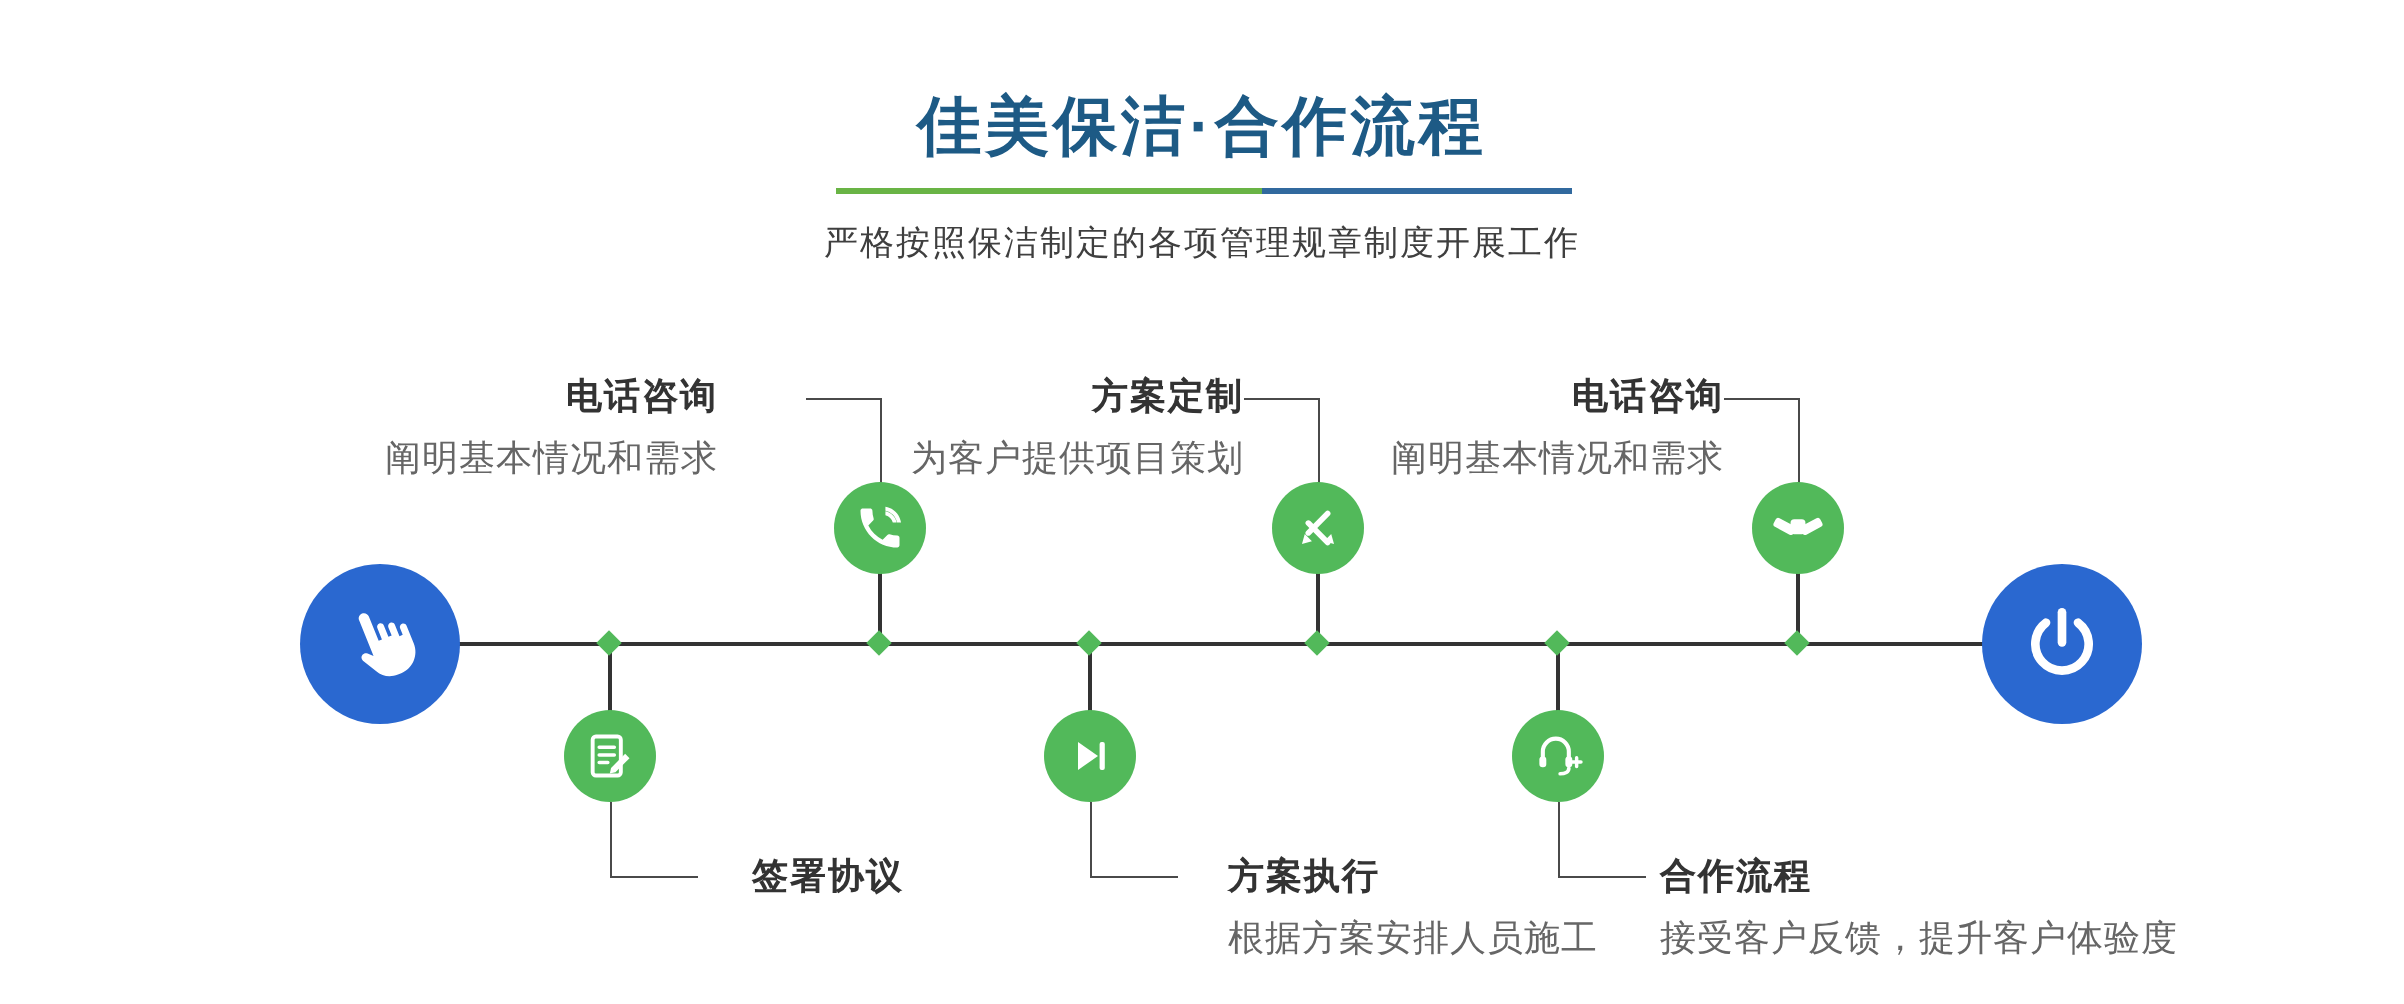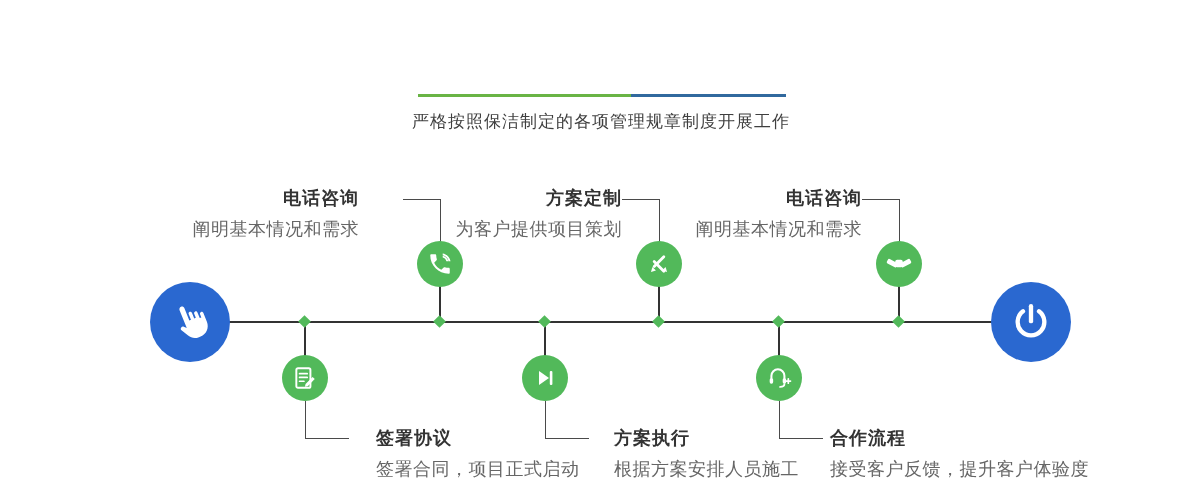--- a/index.html
+++ b/index.html
@@ -65,20 +65,21 @@
   .step-title{font-size:18px;font-weight:bold;color:#333333;letter-spacing:1px;}
   .step-desc{font-size:18px;color:#666666;margin-top:7px;letter-spacing:.5px;}
   .icon-wrap{display:flex;align-items:center;justify-content:center;}
   .tilt{transform:rotate(-22deg);}
 </style>
 </head>
 <body>
 
 <div class="stage">
 
+  <div class="page-title">佳美保洁·合作流程</div>
   <div class="title-underline">
     <span class="seg-green"></span>
     <span class="seg-blue"></span>
   </div>
   <div class="page-subtitle">严格按照保洁制定的各项管理规章制度开展工作</div>
 
   <div class="timeline-line"></div>
 
   <div class="connector" style="left:439px;top:264px;height:58px;"></div>
   <div class="connector" style="left:658px;top:264px;height:58px;"></div>
@@ -195,21 +196,20 @@
     <div class="step-title">方案定制</div>
     <div class="step-desc">为客户提供项目策划</div>
   </div>
   <div class="step-label top" style="right:340px;top:186px;">
     <div class="step-title">电话咨询</div>
     <div class="step-desc">阐明基本情况和需求</div>
   </div>
 
   <div class="step-label bottom" style="left:352px;top:426px;margin-left:24px;">
     <div class="step-title">签署协议</div>
-    <div class="step-desc">签署合同，项目正式启动</div>
   </div>
   <div class="step-label bottom" style="left:592px;top:426px;margin-left:22px;">
     <div class="step-title">方案执行</div>
     <div class="step-desc">根据方案安排人员施工</div>
   </div>
   <div class="step-label bottom" style="left:830px;top:426px;">
     <div class="step-title">合作流程</div>
     <div class="step-desc">接受客户反馈，提升客户体验度</div>
   </div>
 

